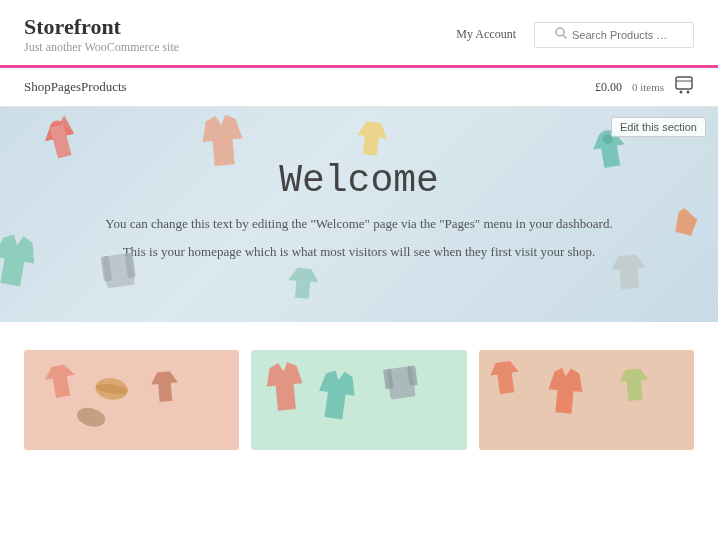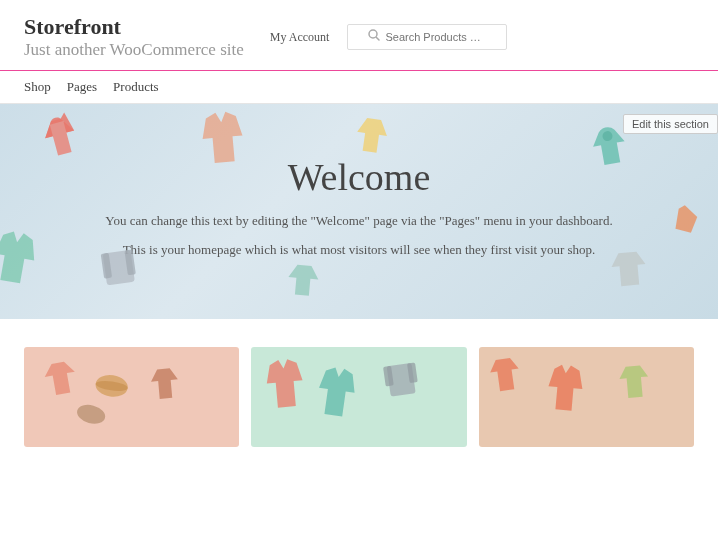--- a/index.html
+++ b/index.html
@@ -2,32 +2,33 @@
 <html><head>
   <meta charset="utf-8">
   <style>
     * { margin: 0; padding: 0; box-sizing: border-box; }
     body { font-family: 'Georgia', serif; background: #fff; width: 718px; min-height: 545px; overflow-x: hidden; }
 
     
     .header {
       display: flex;
       align-items: center;
+      justify-content: space-between;
       padding: 14px 24px 10px 24px;
-      border-bottom: 1px solid #ec4899;
+      border-bottom: 3px solid #ec4899;
     }
     .logo-area {}
     .logo-title {
       font-size: 22px;
       font-weight: 700;
       color: #333;
       line-height: 1.2;
     }
     .logo-subtitle {
-      font-size: 17px;
+      font-size: 12px;
       color: #999;
     }
     .header-right {
       display: flex;
       align-items: center;
       gap: 18px;
     }
     .my-account-link {
       font-size: 12px;
       color: #555;
@@ -61,21 +62,20 @@
     
     .nav-bar {
       display: flex;
       align-items: center;
       justify-content: space-between;
       padding: 8px 24px;
       border-bottom: 1px solid #e5e5e5;
     }
     .nav-left {
       display: flex;
-      gap: 16px;
       align-items: flex-start;
     }
     .nav-link {
       font-size: 13px;
       color: #444;
       text-decoration: none;
       cursor: pointer;
     }
     .nav-right {
       display: flex;
@@ -106,35 +106,35 @@
       flex-direction: column;
       align-items: center;
       justify-content: center;
       text-align: center;
       padding: 30px 80px;
       overflow: hidden;
     }
     .edit-section-btn {
       position: absolute;
       top: 10px;
-      right: 0;
+      right: 12px;
       font-size: 11px;
       color: #555;
       background: rgba(255,255,255,0.85);
       border: 1px solid #ccc;
       padding: 3px 8px;
       border-radius: 2px;
       cursor: pointer;
     }
     .hero-title {
       font-size: 38px;
       font-weight: 400;
       color: #444;
       margin-bottom: 12px;
-      font-family: Liberation Serif, serif;
+      font-family: Liberation Mono, monospace;
     }
     .hero-text {
       font-size: 13px;
       color: #555;
       margin-bottom: 8px;
       line-height: 1.6;
     }
 
     
     .shop-section {
@@ -200,20 +200,32 @@
     </div>
   </div>
 </header>
 
 <nav class="nav-bar">
   <div class="nav-left">
     <a class="nav-link">Shop</a>
     <a class="nav-link">Pages</a>
     <a class="nav-link">Products</a>
   </div>
+  <div class="nav-right">
+    <span class="cart-total">£0.00</span>
+    <span class="cart-items-count">0 items</span>
+    <span class="cart-icon">
+      <svg width="20" height="18" viewBox="0 0 20 18" fill="none">
+        <rect x="2" y="1" width="16" height="12" rx="2" stroke="#555" stroke-width="1.5" fill="none"></rect>
+        <line x1="2" y1="5" x2="18" y2="5" stroke="#555" stroke-width="1"></line>
+        <circle cx="7" cy="16" r="1.5" fill="#555"></circle>
+        <circle cx="14" cy="16" r="1.5" fill="#555"></circle>
+      </svg>
+    </span>
+  </div>
 </nav>
 
 <section class="hero">
 
   <svg class="hero-clothes" viewBox="0 0 718 215" preserveAspectRatio="xMidYMid slice">
 
     <g transform="translate(40,15) rotate(-15)">
       <path d="M10,5 L0,20 L8,20 L8,40 L22,40 L22,20 L30,20 L20,5 Z" fill="#e8857a" opacity="0.85"></path>
       <path d="M10,5 C12,2 18,2 20,5 L25,0 L30,20 L22,20 L22,8 L8,8 L8,20 L0,20 Z" fill="#e8756a" opacity="0.85"></path>
     </g>

